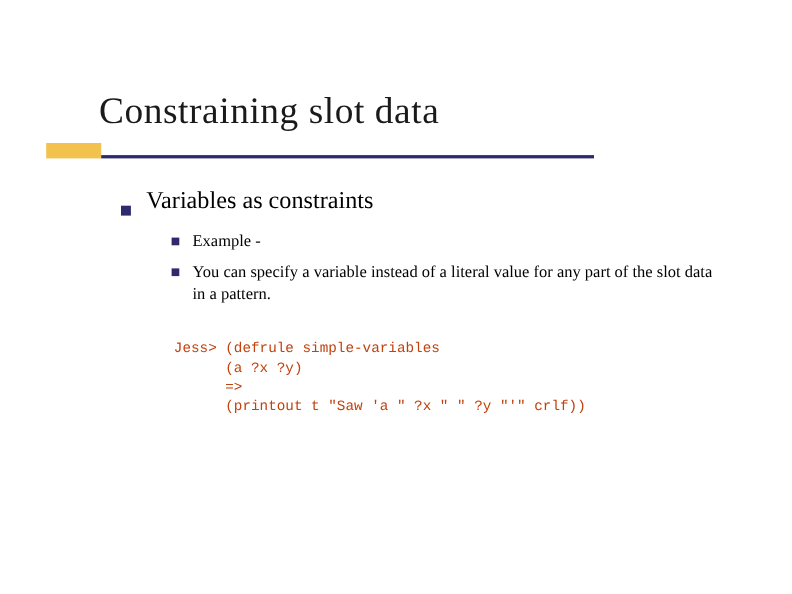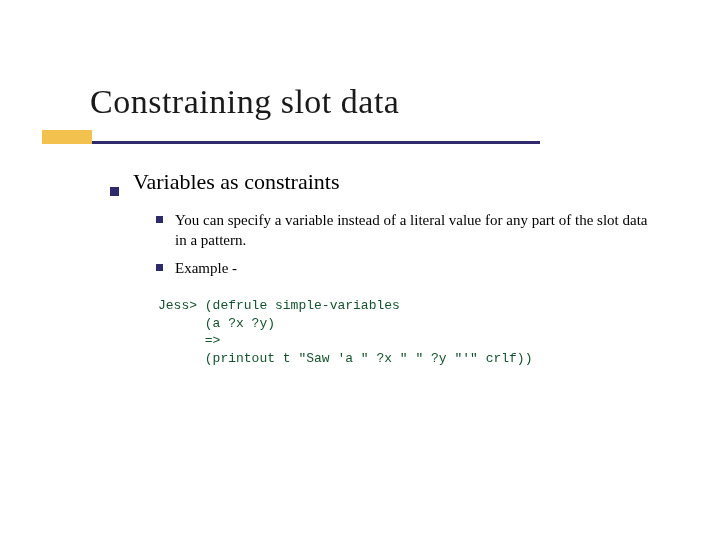--- a/index.html
+++ b/index.html
@@ -90,27 +90,27 @@
     display: flex;
     align-items: flex-start;
     margin-bottom: 8px;
   }
   .lvl2-text {
     font-size: 15px;
     line-height: 1.35;
   }
   .code-block {
     position: absolute;
-    top: 297px;
+    top: 308px;
     left: 158px;
     font-family: "Courier New", Courier, monospace;
     font-size: 13px;
     line-height: 1.35;
     white-space: pre;
-    color: #14532d;
+    color: #c2410c;
   }
 </style>
 </head>
 <body>
 
 <div class="slide">
 
   <div class="title-wrap">
     <h1 class="title">Constraining slot data</h1>
   </div>
@@ -121,25 +121,25 @@
   </div>
 
   <div class="body">
     <div class="lvl1">
       <span class="bullet-sq"></span>
       <span class="lvl1-text">Variables as constraints</span>
     </div>
     <div class="lvl2-list">
       <div class="lvl2">
         <span class="bullet-sq small"></span>
-        <span class="lvl2-text">You can specify a variable instead of a literal value for any part of the slot data in a pattern.</span>
+        <span class="lvl2-text">Example -</span>
       </div>
       <div class="lvl2">
         <span class="bullet-sq small"></span>
-        <span class="lvl2-text">Example -</span>
+        <span class="lvl2-text">You can specify a variable instead of a literal value for any part of the slot data in a pattern.</span>
       </div>
     </div>
   </div>
 
   <div class="code-block"><span>Jess&gt; (defrule simple-variables</span>
 <span>      (a ?x ?y)</span>
 <span>      =&gt;</span>
 <span>      (printout t "Saw 'a " ?x " " ?y "'" crlf))</span></div>
 
 </div>

